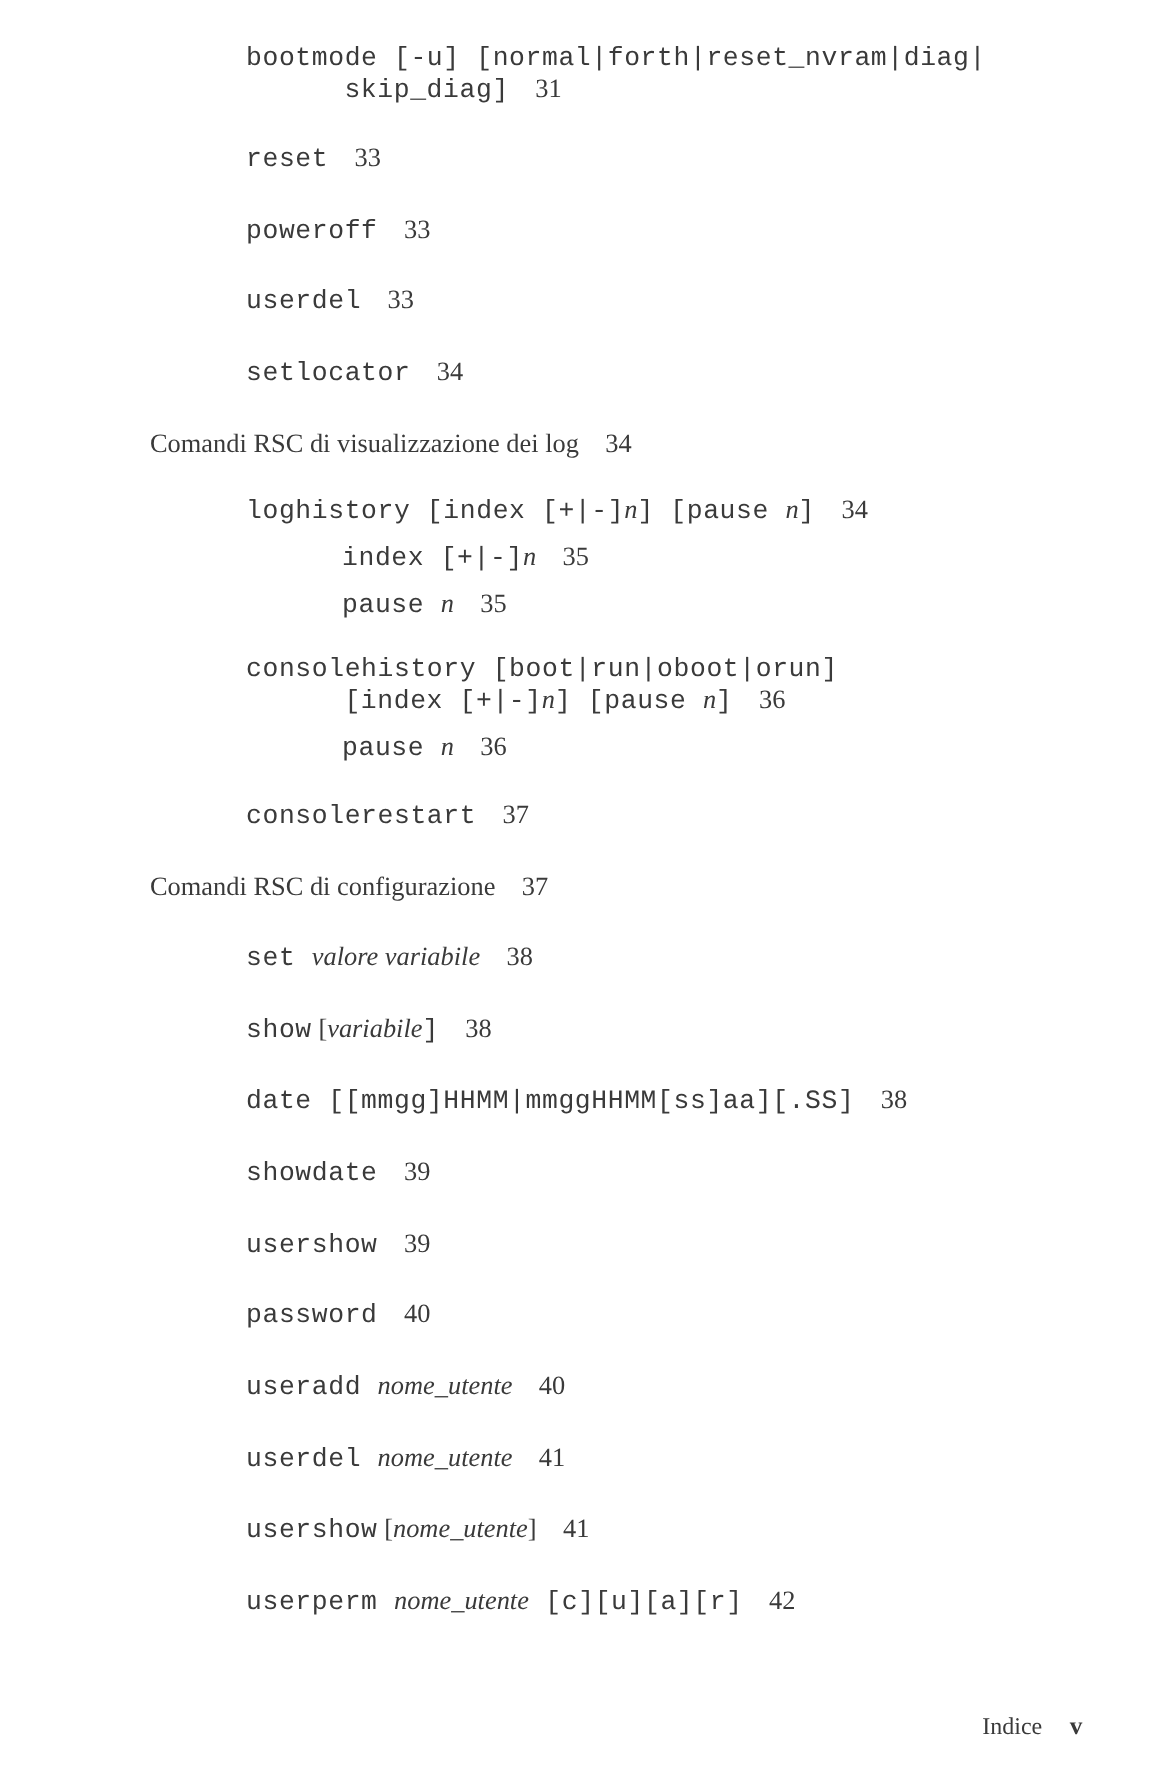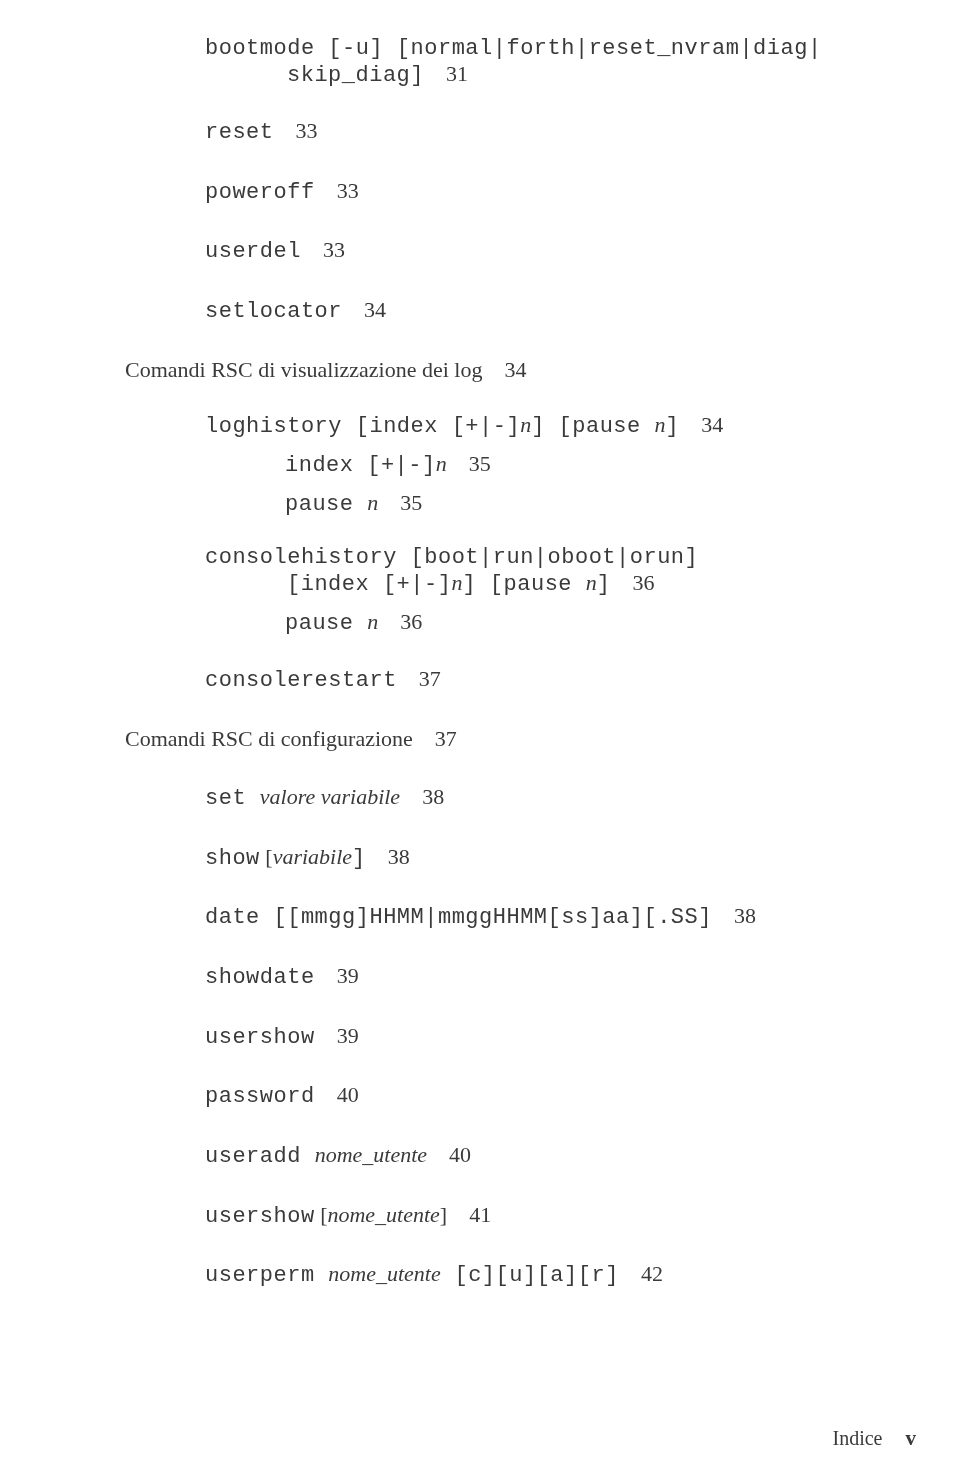--- a/index.html
+++ b/index.html
@@ -48,21 +48,21 @@
     .cont {
       padding-left: 82px;
       display: block;
     }
     .section {
       font-family: Liberation Serif, serif;
     }
     .footer {
       position: absolute;
       bottom: 32px;
-      right: 44px;
+      right: 58px;
       font-size: 20px;
       color: #3a3a3a;
     }
     .footer-page {
       font-weight: bold;
       margin-left: 18px;
       font-size: 21px;
     }
   </style>
 </head>
@@ -169,20 +169,24 @@
   <div class="entry indent1">
     <span class="entry-text mono">password</span>
     <span class="entry-text regular page-num">40</span>
   </div>
 
   <div class="entry indent1">
     <span class="entry-text mono">useradd </span><span class="entry-text italic">nome_utente</span>
     <span class="entry-text regular page-num">40</span>
   </div>
 
+  <div class="entry indent1">
+    <span class="entry-text mono">userdel </span><span class="entry-text italic">nome_utente</span>
+    <span class="entry-text regular page-num">41</span>
+  </div>
 
   <div class="entry indent1">
     <span class="entry-text mono">usershow</span><span class="entry-text regular"> [</span><span class="entry-text italic">nome_utente</span><span class="entry-text regular">]</span>
     <span class="entry-text regular page-num">41</span>
   </div>
 
 
   <div class="entry indent1">
     <span class="entry-text mono">userperm </span><span class="entry-text italic">nome_utente</span><span class="entry-text mono"> [c][u][a][r]</span>
     <span class="entry-text regular page-num">42</span>

